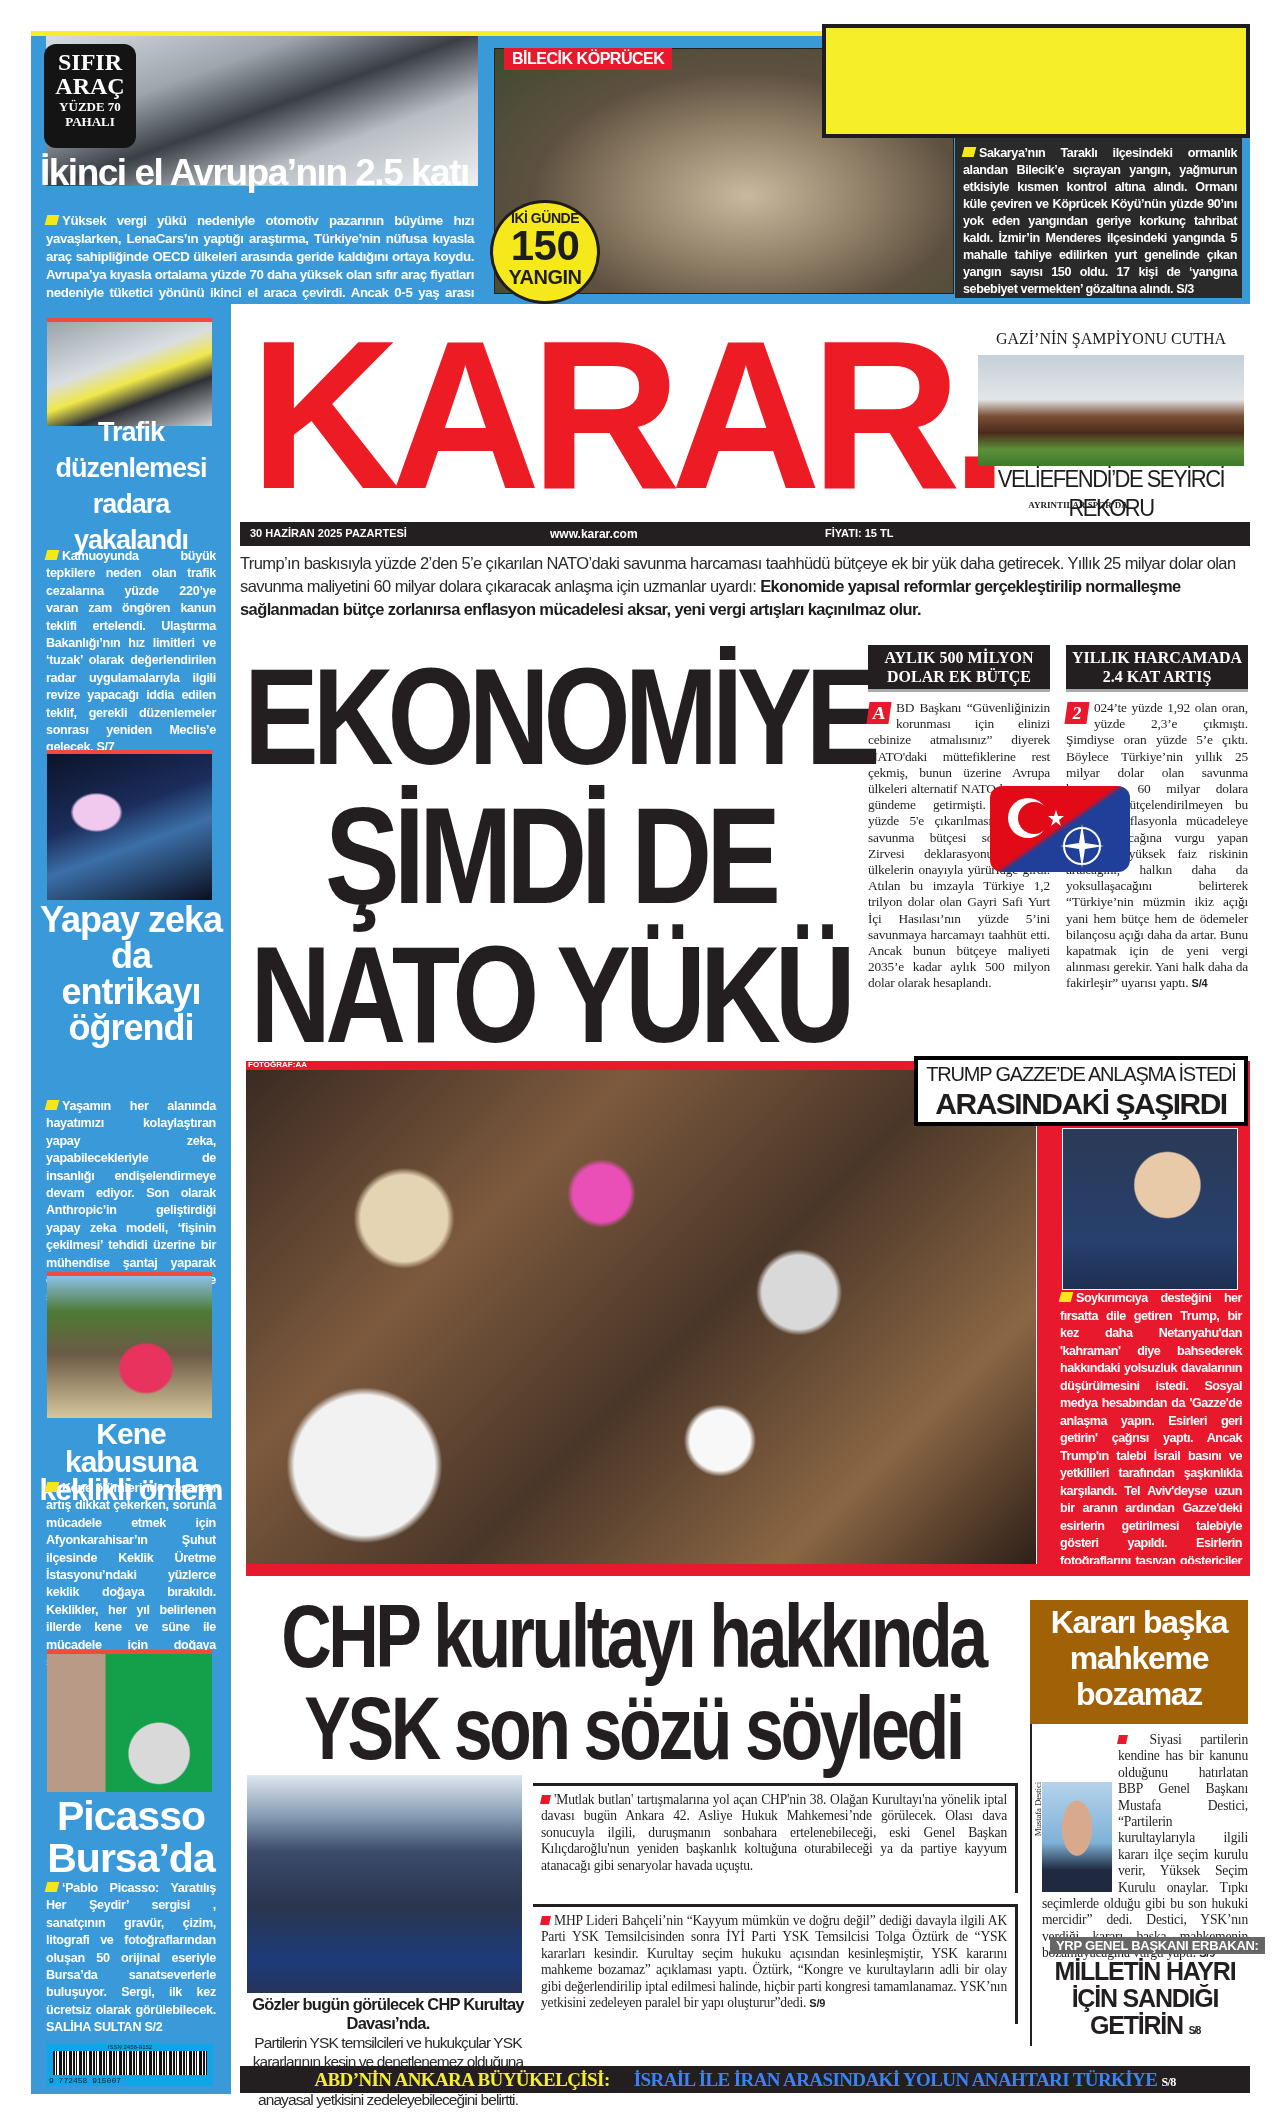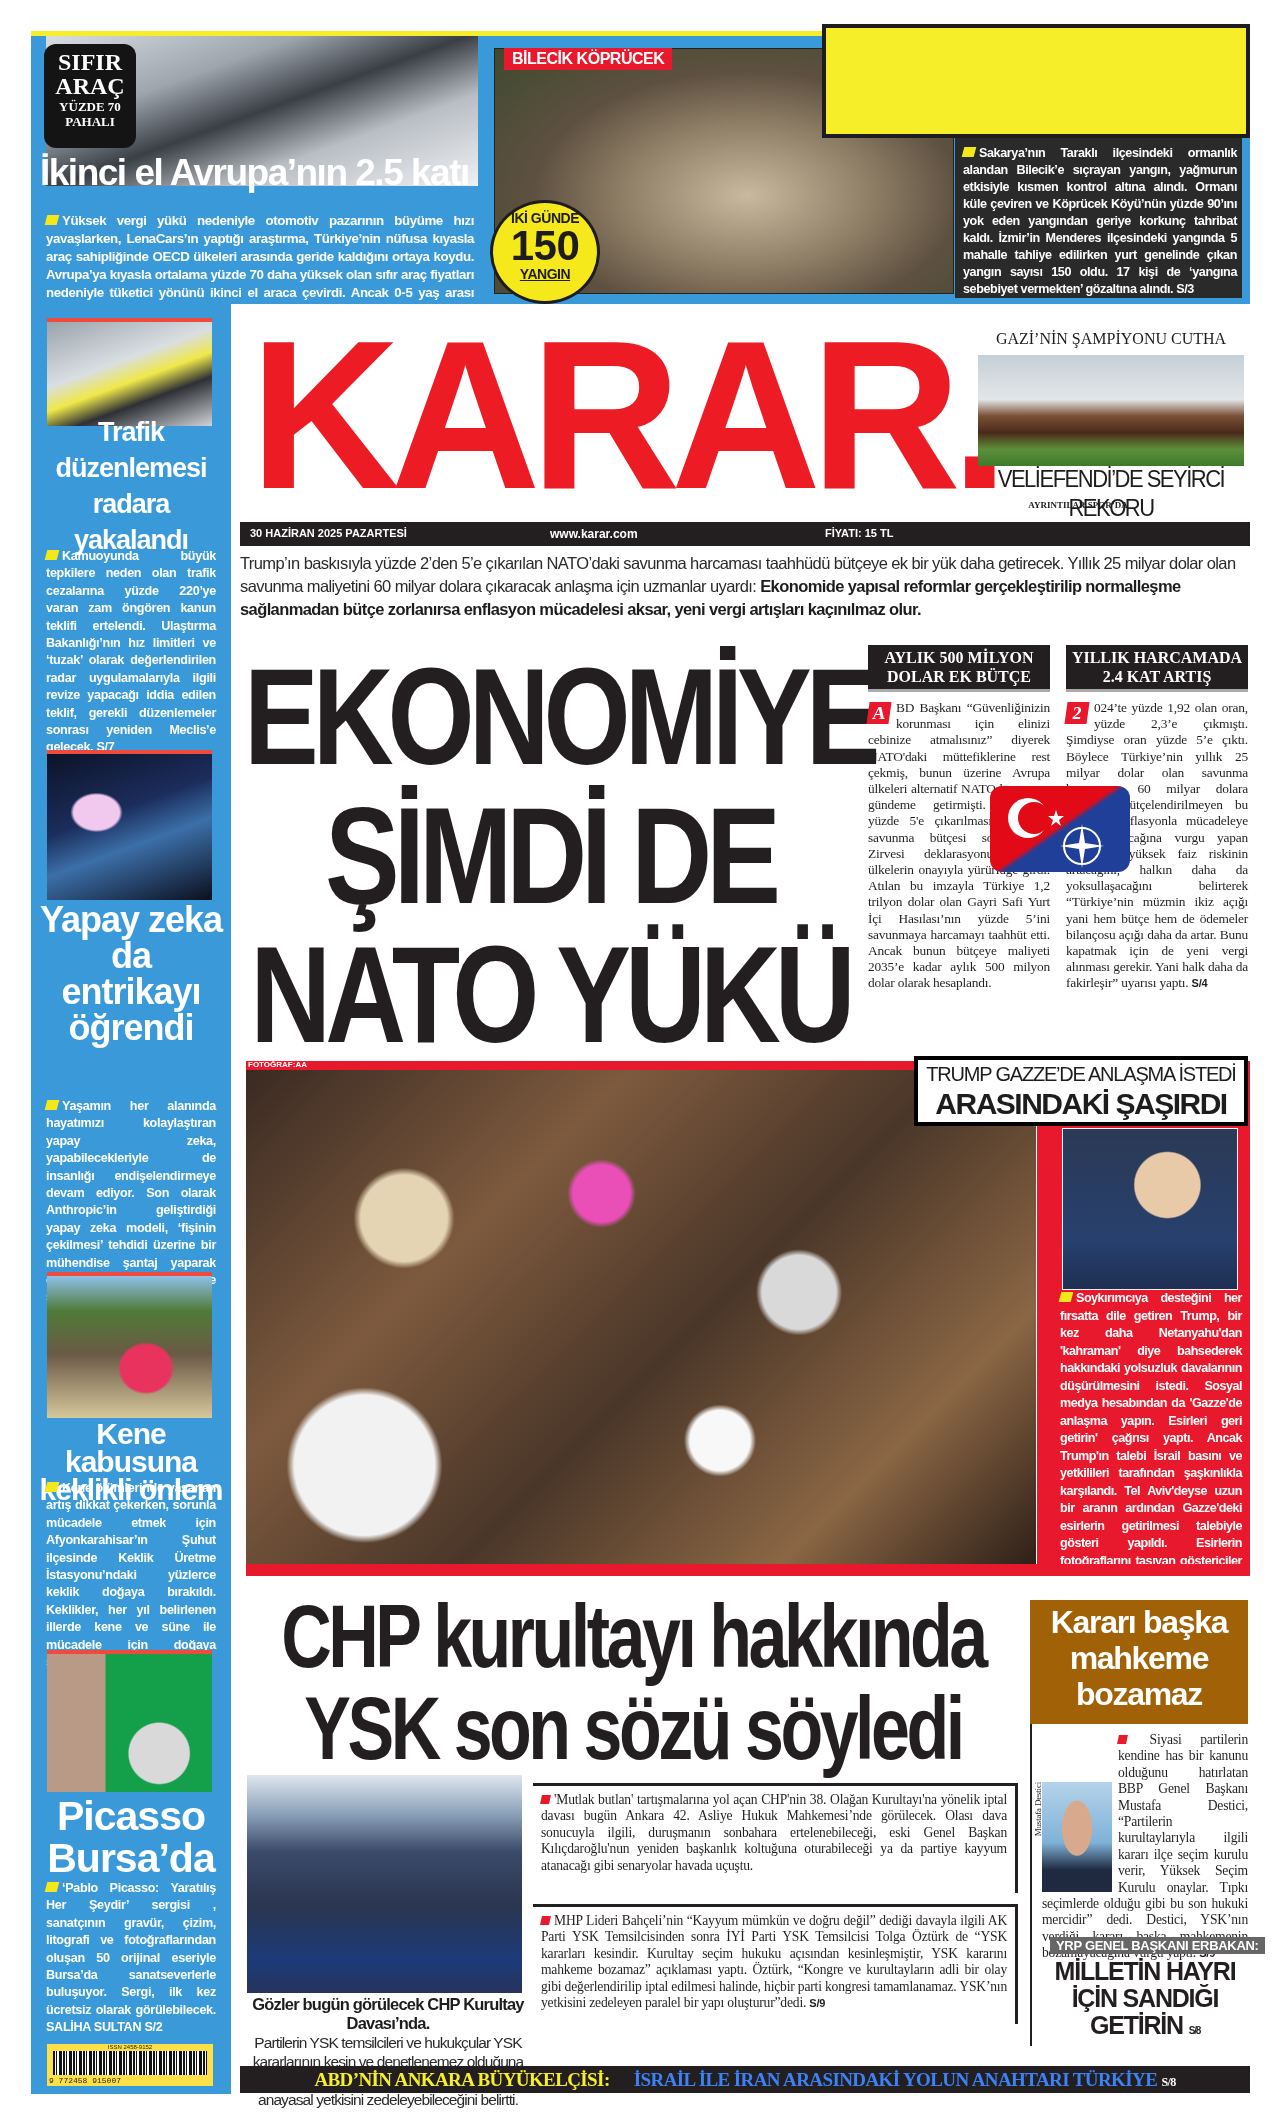--- a/index.html
+++ b/index.html
@@ -26,33 +26,33 @@
 
   
   .story-fire { left: 478px; top: 36px; width: 772px; height: 268px; background: #3a9ad9; }
   .fire-photo { left: 494px; top: 48px; width: 460px; height: 246px;
     background: radial-gradient(ellipse at 55% 60%, #c9b99e 0%, #8e7e66 35%, #5e5040 60%, #3d4a2e 100%); border: 1px solid #222; }
   .fire-label { left: 504px; top: 48px; background: #e8192c; color: #fff; font-size: 16px; padding: 2px 8px; }
   .fire-badge { left: 490px; top: 200px; width: 110px; height: 104px; background: #f5e81b; border-radius: 50%;
     border: 3px solid #1e1c1d; text-align: center; color: #1e1c1d; line-height: 1; padding-top: 8px; }
   .fire-badge .l1 { font-size: 14px; display: block; }
   .fire-badge .l2 { font-size: 42px; display: block; }
-  .fire-badge .l3 { font-size: 14px; display: block; text-decoration: underline; }
+  .fire-badge .l3 { font-size: 20px; display: block; }
   .fire-headbox { left: 822px; top: 24px; width: 428px; height: 114px; background: #f7ee2a; border: 4px solid #1e1c1d; text-align: center; }
   .fire-h1 { font-family: "Liberation Serif", serif; font-weight: bold; font-size: 46px; color: #1e1c1d; line-height: 52px; letter-spacing: -1px; }
   .fire-h2 { font-family: "Liberation Sans", sans-serif; font-weight: bold; font-size: 48px; color: #e8192c; line-height: 50px; letter-spacing: -1px; }
   .fire-textbox { left: 955px; top: 138px; width: 287px; height: 160px; background: #2b2a2b; }
   .fire-text { left: 963px; top: 145px; width: 274px; font-size: 12.6px; line-height: 17px; color: #fff; font-weight: bold; text-align: justify; letter-spacing: -0.4px; }
 
   
   .sidebar { left: 31px; top: 304px; width: 200px; height: 1790px; background: #3a9ad9; }
   .side-photo { left: 47px; width: 165px; border-top: 4px solid #ef4a3c; }
   .side-h { left: 38px; width: 186px; text-align: center; color: #fff; font-weight: bold; letter-spacing: -1px; }
   .side-t { left: 46px; width: 170px; font-size: 12.6px; line-height: 17.4px; color: #fff; font-weight: bold; text-align: justify; letter-spacing: -0.3px; }
-  .barcode { left: 47px; top: 2044px; width: 166px; height: 42px; background: #fde047; }
+  .barcode { left: 47px; top: 2044px; width: 166px; height: 42px; background: #0ea5e9; }
   .barcode-issn { font-size: 6px; text-align: center; color: #222; }
   .barcode-bars { margin: 1px 6px; height: 24px; background: repeating-linear-gradient(90deg,#111 0 2px,#fff 2px 3px,#111 3px 4px,#fff 4px 6px,#111 6px 9px,#fff 9px 10px); }
   .barcode-num { font-size: 8px; font-family: "Liberation Mono", monospace; padding-left: 2px; }
 
   
   .masthead { left: 250px; top: 315px; font-size: 208px; line-height: 200px; color: #ed1c24; font-weight: bold; letter-spacing: -10px; font-family: "Liberation Sans", sans-serif; transform: scaleY(1.02); }
   .sport-cap { left: 978px; top: 330px; width: 266px; text-align: center; font-family: "Liberation Serif", serif; font-size: 16px; color: #1e1c1d; }
   .sport-photo { left: 978px; top: 355px; width: 266px; height: 111px;
     background: linear-gradient(180deg,#c5d0d8 0%,#e3e6e8 40%,#7a5036 55%,#4a2a1a 70%,#5d8f3a 85%,#3d7a2a 100%); }
   .sport-h { left: 978px; top: 468px; width: 266px; font-size: 22px; color: #1e1c1d; text-align: center; letter-spacing: -1.5px; transform: scaleY(1.1); }

